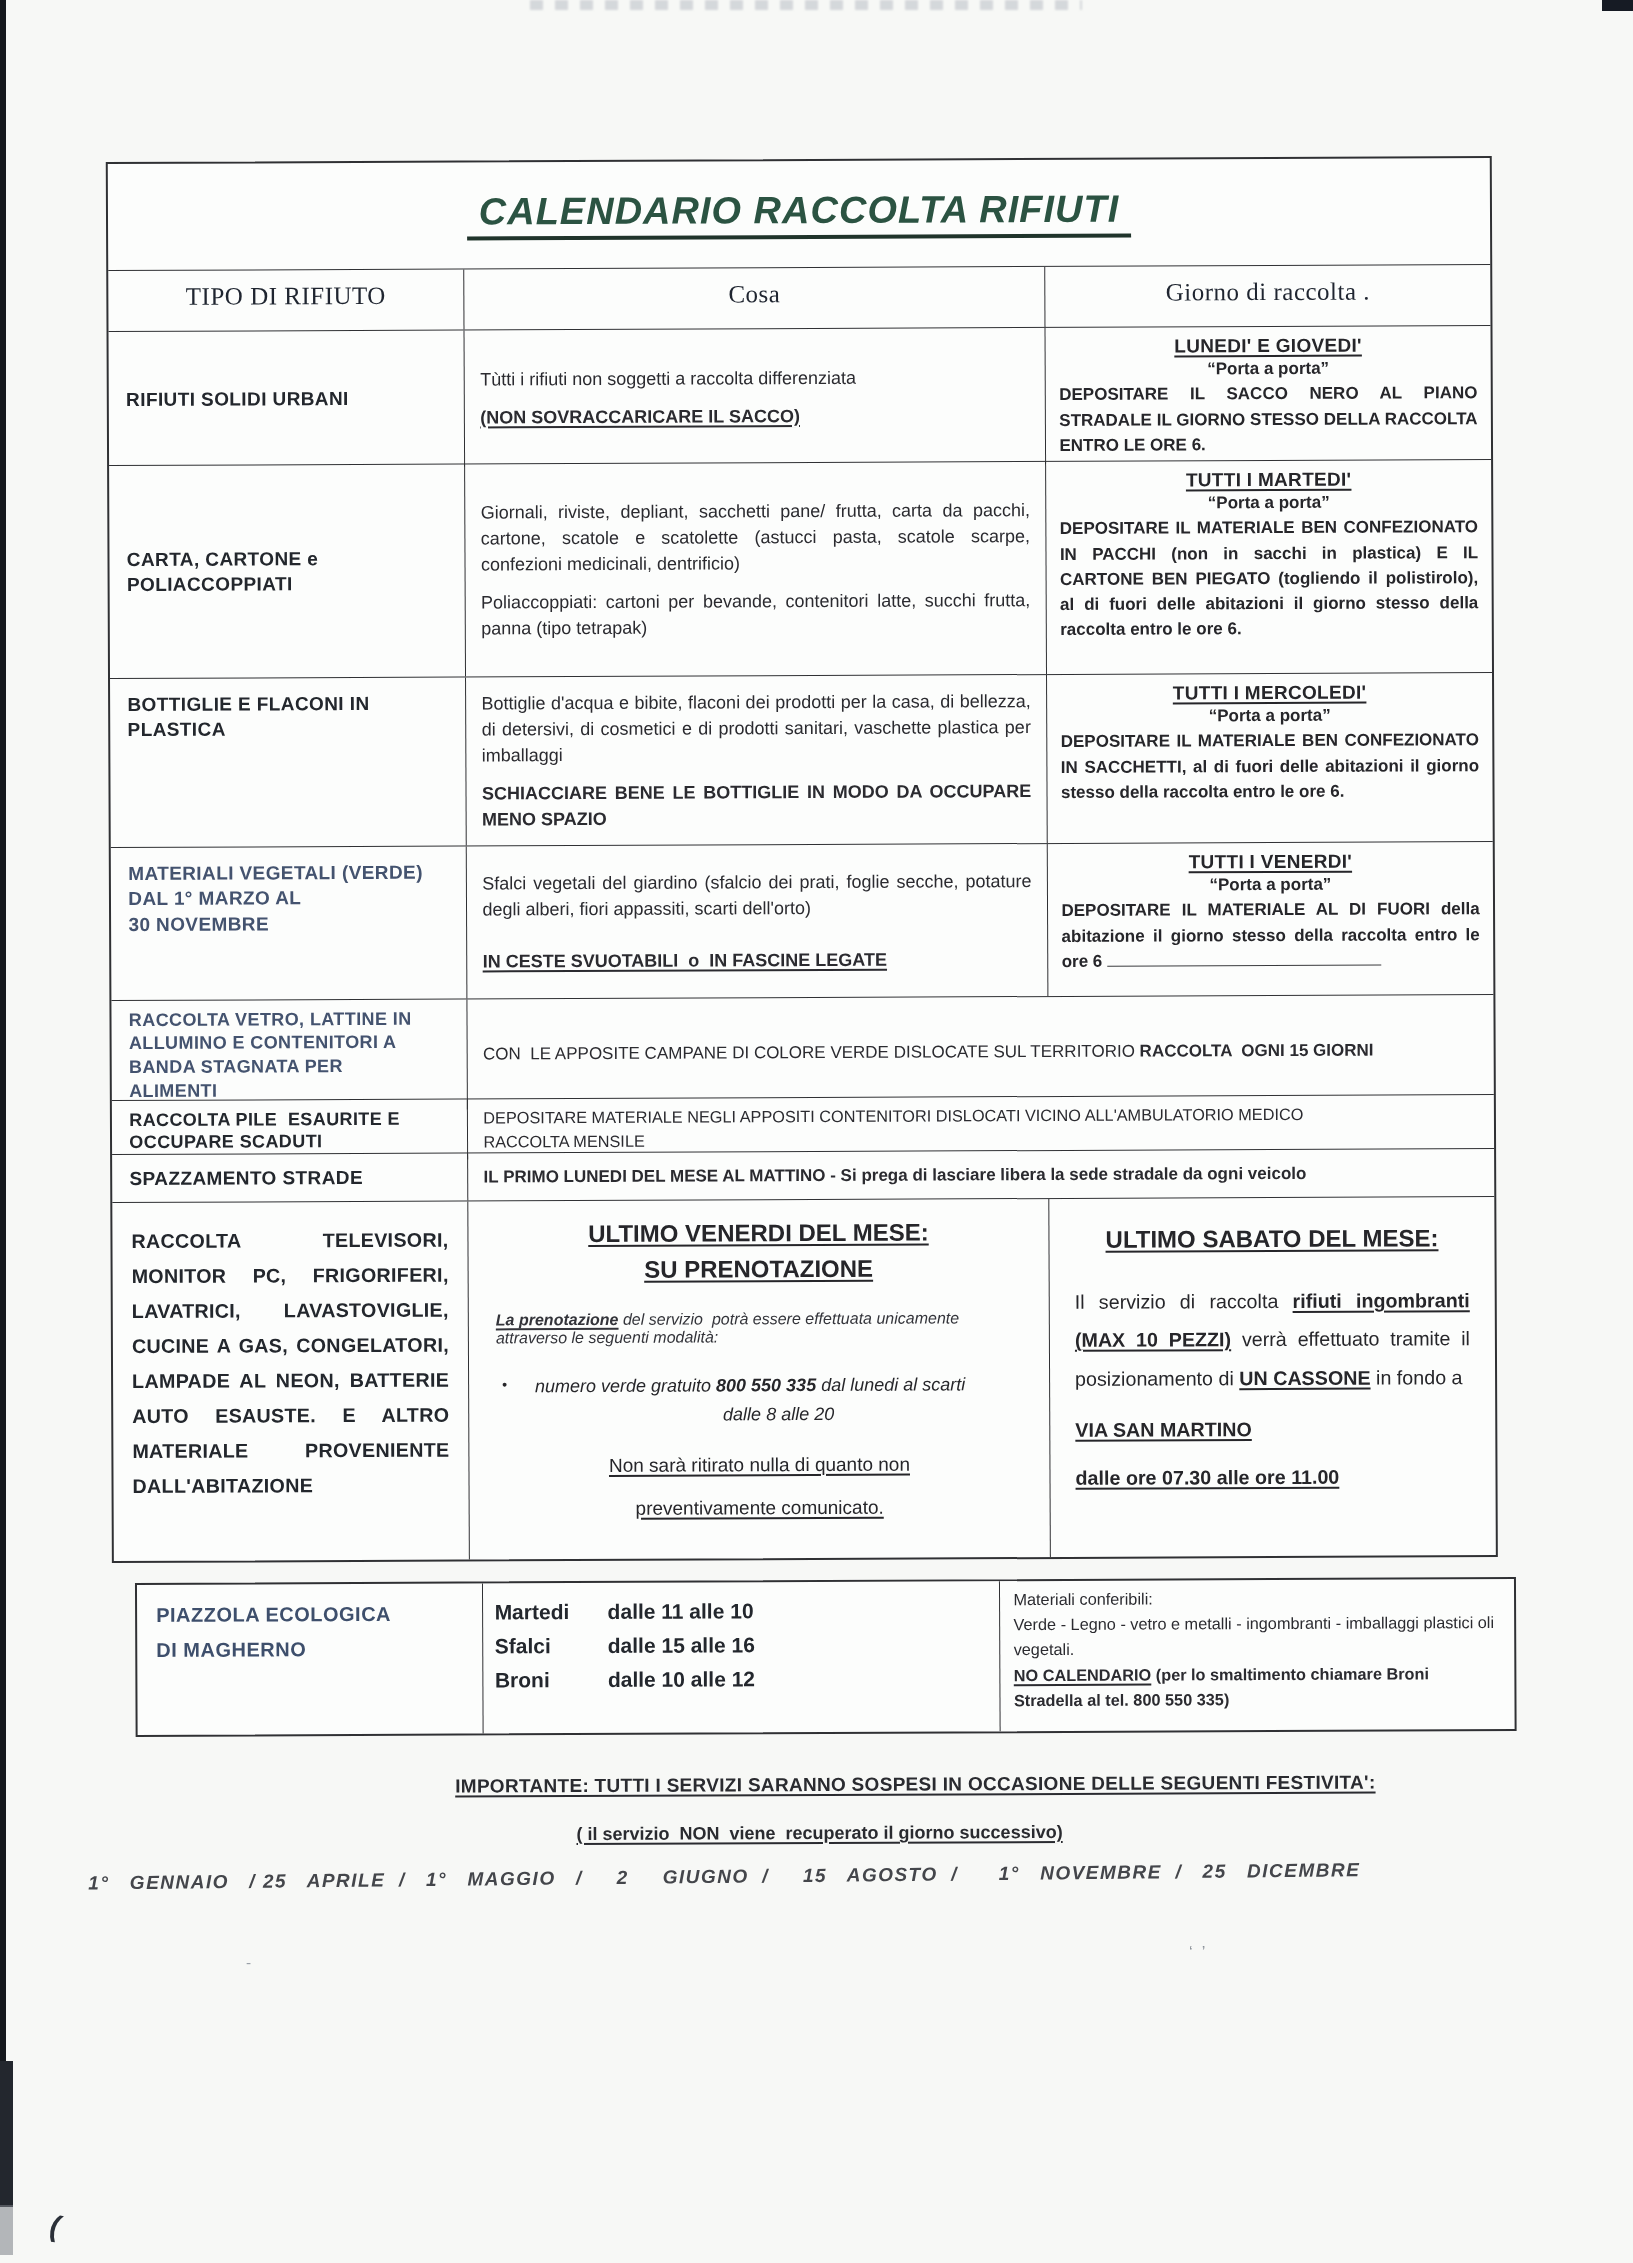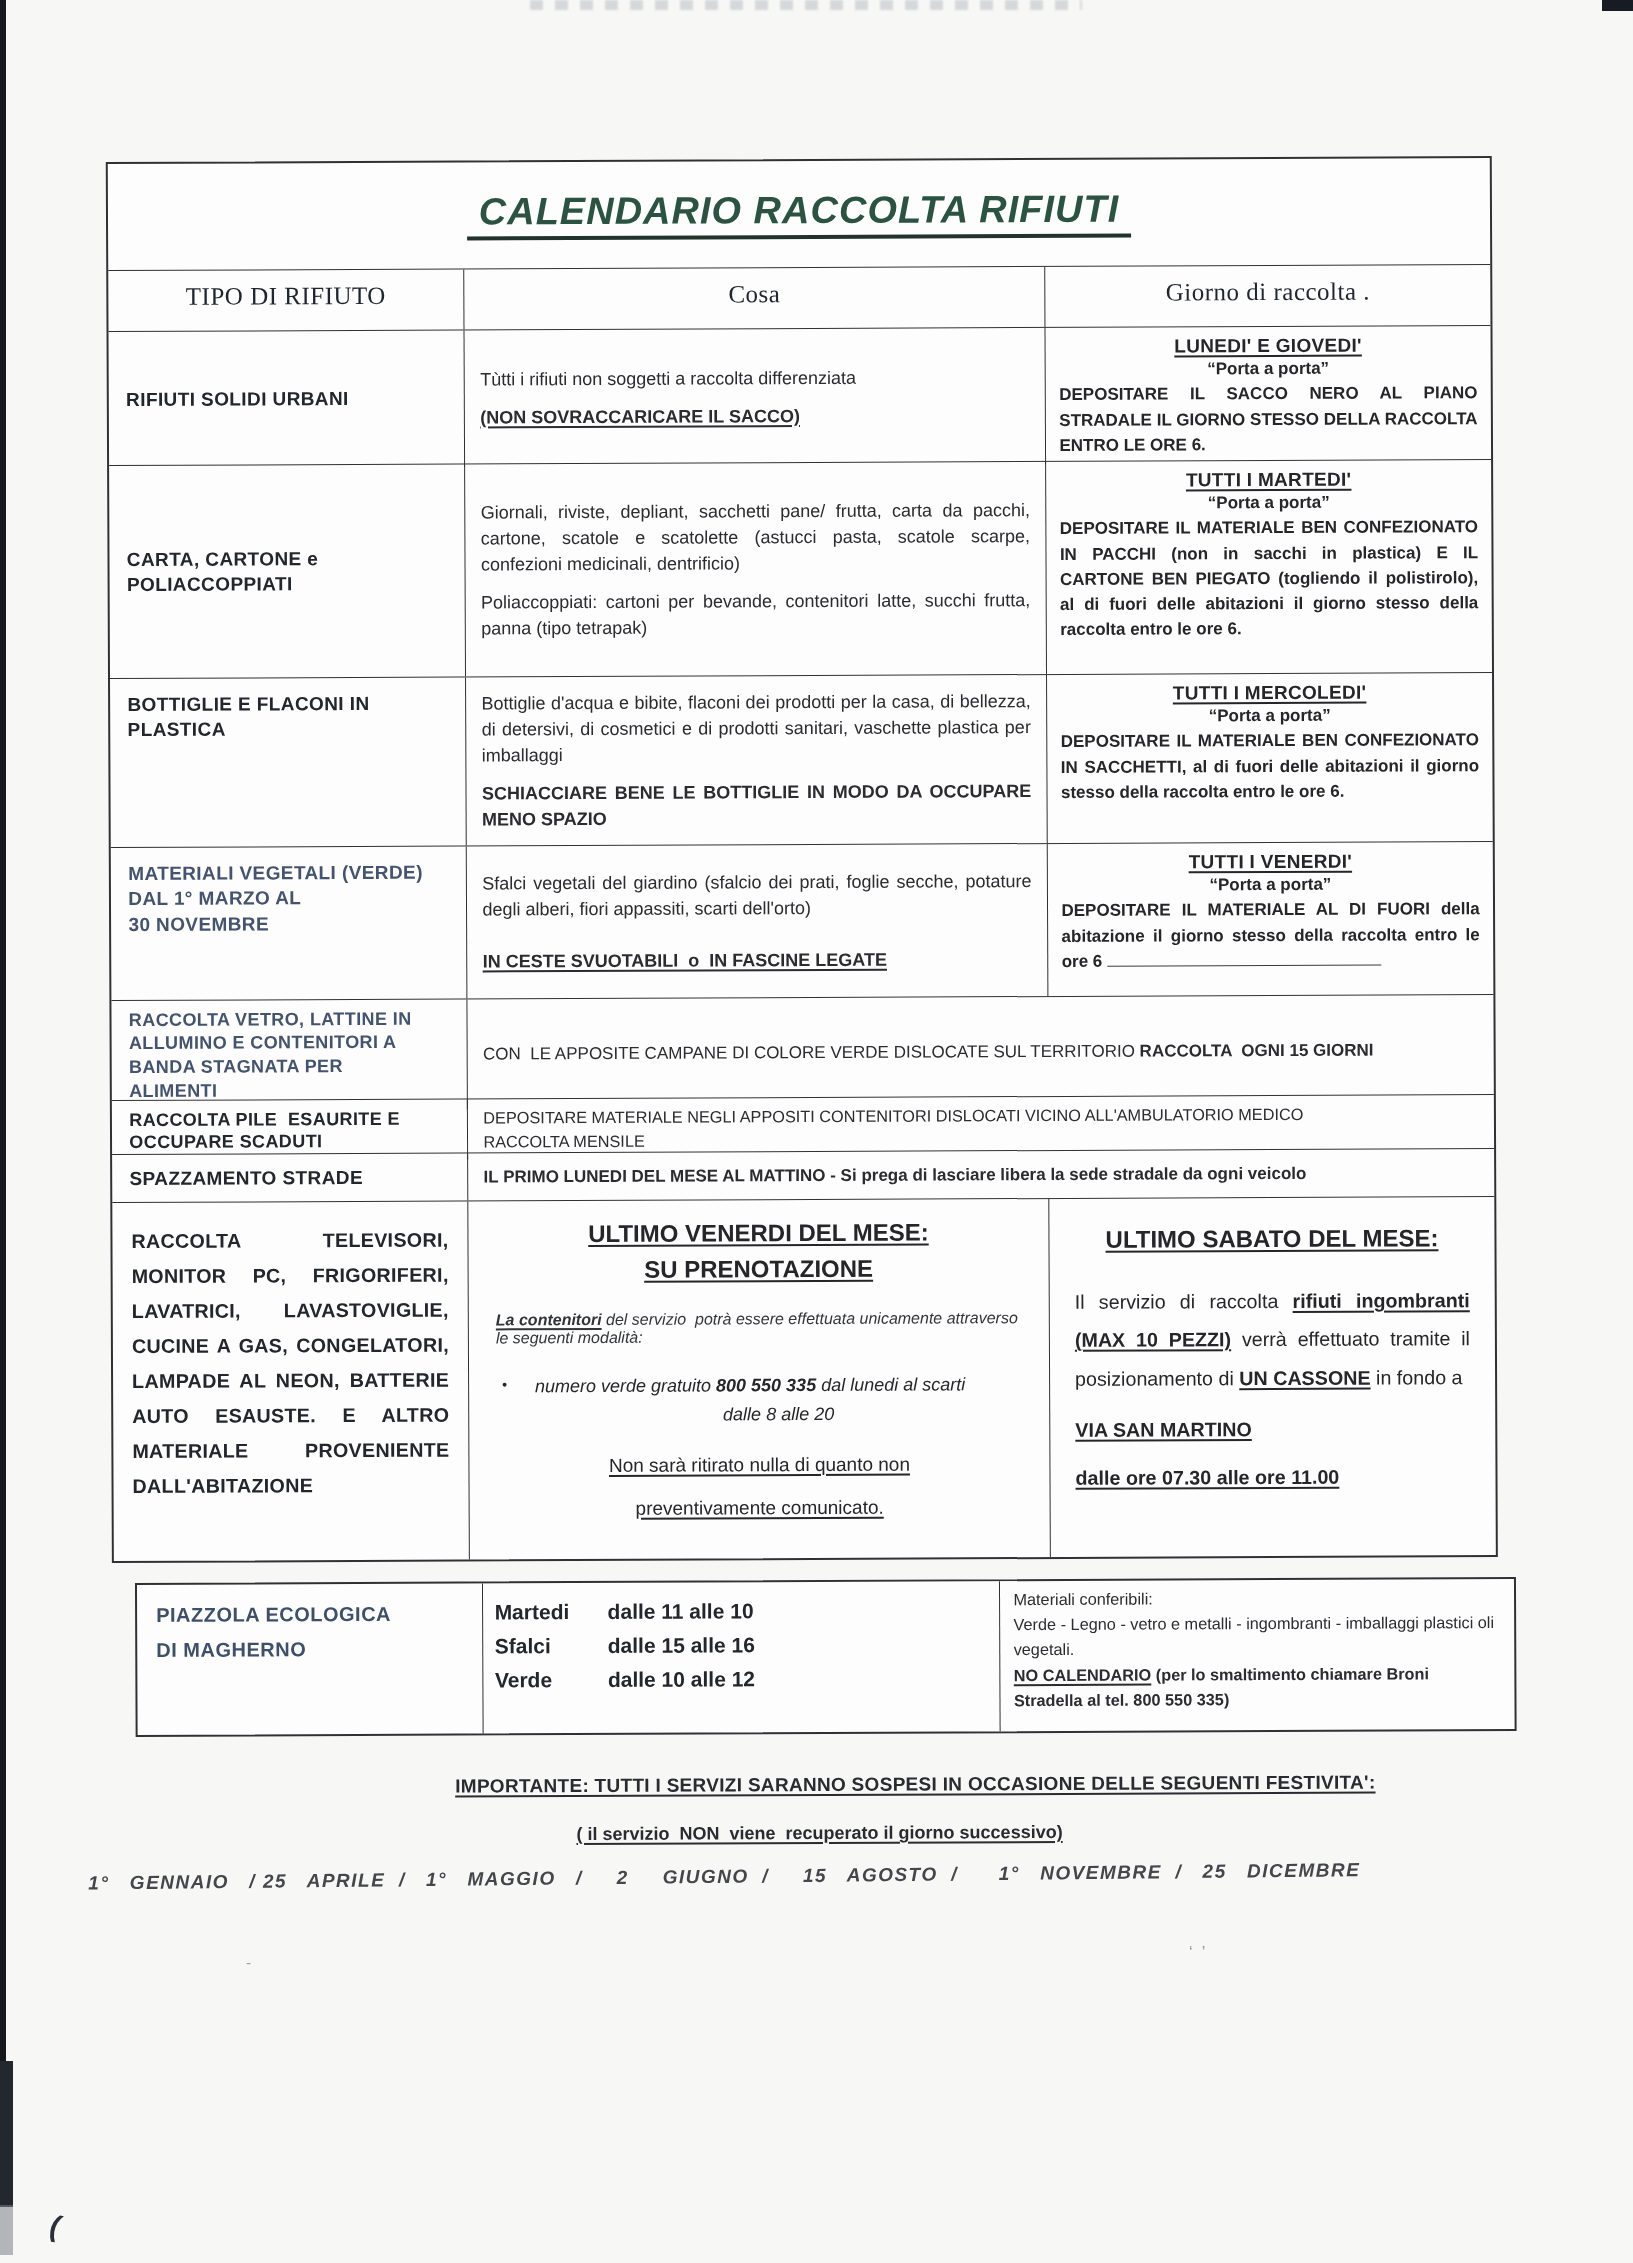--- a/index.html
+++ b/index.html
@@ -223,21 +223,21 @@
         </div>
       </div>
 
       <div class="t-row r8">
         <div class="cell ing-tipo">RACCOLTA TELEVISORI, MONITOR PC, FRIGORIFERI, LAVATRICI, LAVASTOVIGLIE, CUCINE A GAS, CONGELATORI, LAMPADE AL NEON, BATTERIE AUTO ESAUSTE. E ALTRO MATERIALE PROVENIENTE DALL'ABITAZIONE</div>
         <div class="cell ven-cell">
           <div class="ven-title">
             <div class="u">ULTIMO VENERDI DEL MESE:</div>
             <div class="u">SU PRENOTAZIONE</div>
           </div>
-          <div class="ven-note"><span class="b u">La contenitori</span><span class="pre"> del servizio  potrà essere effettuata unicamente attraverso le seguenti modalità:</span></div>
+          <div class="ven-note"><span class="b u">La prenotazione</span><span class="pre"> del servizio  potrà essere effettuata unicamente attraverso le seguenti modalità:</span></div>
           <div class="bullet-row">
             <span class="bullet-glyph">•</span>
             <span class="bullet-text"><span>numero verde gratuito </span><span class="b">800 550 335</span><span> dal lunedi al scarti</span>
               <div class="bullet-l2">dalle 8 alle 20</div>
             </span>
           </div>
           <div class="ven-warn u">Non sarà ritirato nulla di quanto non</div>
           <div class="ven-warn2 u">preventivamente comunicato.</div>
         </div>
         <div class="cell sab-cell">
@@ -257,21 +257,21 @@
       <div class="pz-cell pz-times">
         <div class="pz-time">
           <span class="pz-day">Martedi</span>
           <span>dalle 11 alle 10</span>
         </div>
         <div class="pz-time">
           <span class="pz-day">Sfalci</span>
           <span>dalle 15 alle 16</span>
         </div>
         <div class="pz-time">
-          <span class="pz-day">Verde</span>
+          <span class="pz-day">Broni</span>
           <span>dalle 10 alle 12</span>
         </div>
       </div>
       <div class="pz-cell pz-mat">
         <p>Materiali conferibili:</p>
         <p>Verde - Legno - vetro e metalli - ingombranti - imballaggi plastici oli vegetali.</p>
         <p><span class="b u">NO CALENDARIO</span><span style="font-weight:600"> (per lo smaltimento chiamare Broni Stradella al tel. 800 550 335)</span></p>
       </div>
     </div>
 

